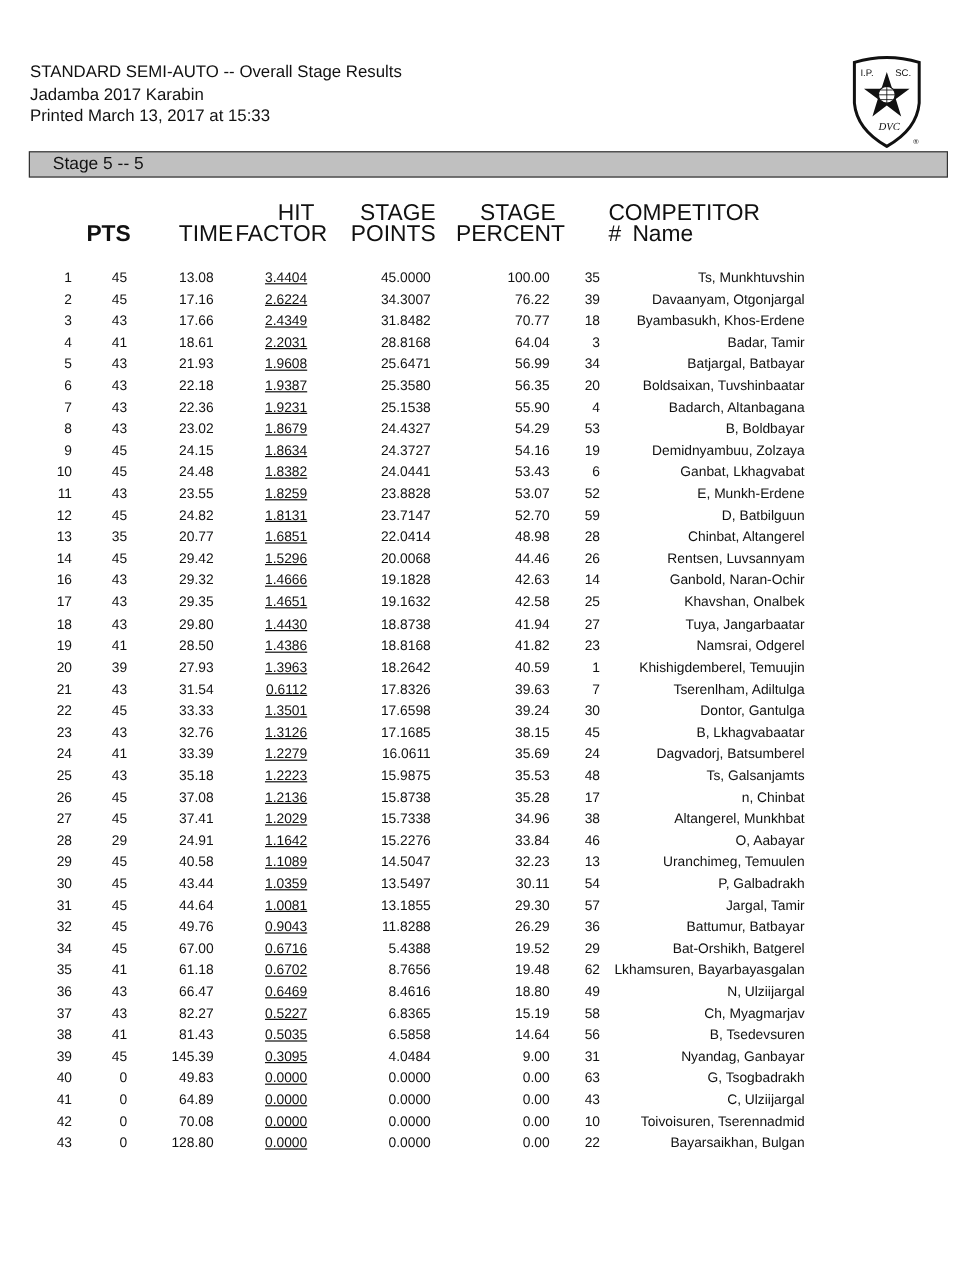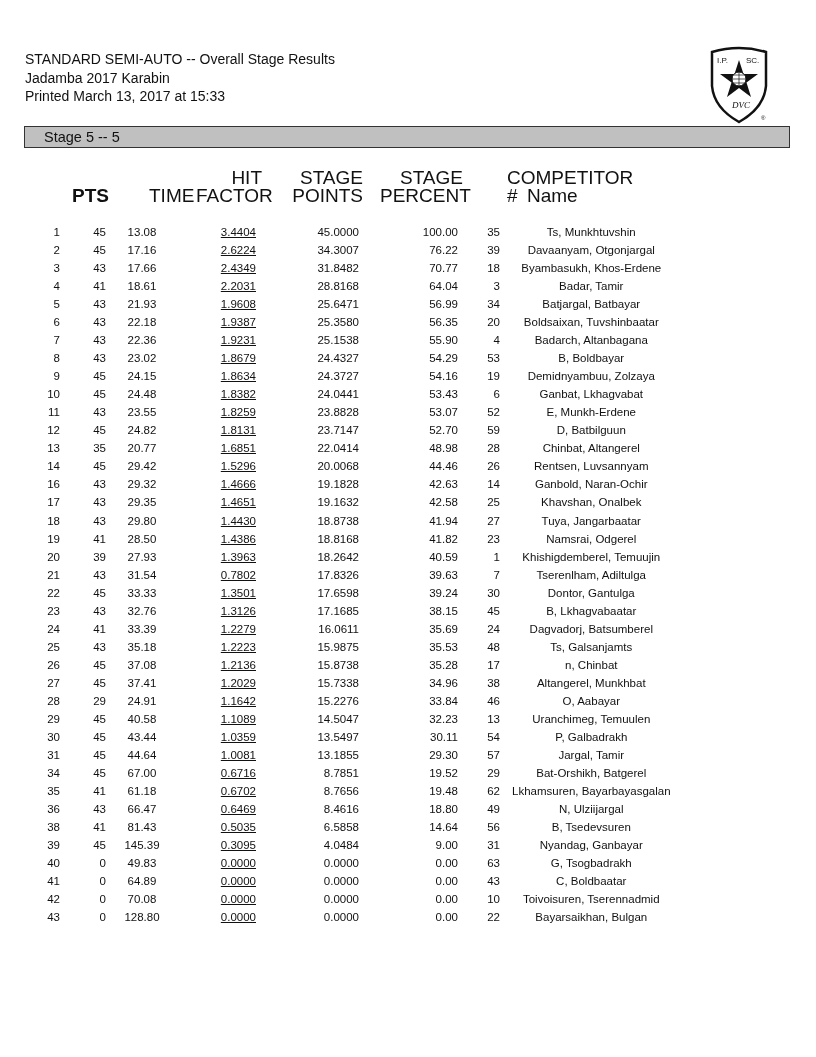--- a/index.html
+++ b/index.html
@@ -10,26 +10,26 @@
     .stage-bar { position: absolute; left: 24px; top: 126px; width: 766px; height: 22px;
                  background: #c0c0c0; border: 1px solid #333; box-sizing: border-box;
                  font-size: 14.5px; line-height: 20px; padding-left: 19px; }
     .colhead { position: absolute; font-size: 19px; line-height: 18px; }
     .r { text-align: right; }
     table.results { position: absolute; left: 30px; top: 223px; border-collapse: collapse;
                     font-size: 11.5px; }
     table.results td { padding: 0; height: 18.04px; line-height: 18px; white-space: nowrap; }
     td.place { width: 30px; text-align: right; }
     td.pts { width: 46px; text-align: right; }
-    td.time { width: 72px; text-align: center; }
+    td.time { width: 72px; text-align: right; }
     td.hf { width: 78px; text-align: right; text-decoration: underline; }
     td.sp { width: 103px; text-align: right; }
     td.pct { width: 99px; text-align: right; margin-left: 12px; }
     td.num { width: 42px; text-align: right; }
-    td.name { padding-left: 12px !important; text-align: center; }
+    td.name { padding-left: 12px !important; text-align: right; }
   </style>
 </head>
 <body>
 
 <div class="hdr">
   <div>STANDARD SEMI-AUTO -- Overall Stage Results</div>
   <div>Jadamba 2017 Karabin</div>
   <div>Printed March 13, 2017 at 15:33</div>
 </div>
 
@@ -255,21 +255,21 @@
         <td class="hf">1.3963</td>
         <td class="sp">18.2642</td>
         <td class="pct">40.59</td>
         <td class="num">1</td>
         <td class="name">Khishigdemberel, Temuujin</td>
       </tr>
       <tr>
         <td class="place">21</td>
         <td class="pts">43</td>
         <td class="time">31.54</td>
-        <td class="hf">0.7802</td>
+        <td class="hf">0.6112</td>
         <td class="sp">17.8326</td>
         <td class="pct">39.63</td>
         <td class="num">7</td>
         <td class="name">Tserenlham, Adiltulga</td>
       </tr>
       <tr>
         <td class="place">22</td>
         <td class="pts">45</td>
         <td class="time">33.33</td>
         <td class="hf">1.3501</td>
@@ -362,25 +362,35 @@
         <td class="place">31</td>
         <td class="pts">45</td>
         <td class="time">44.64</td>
         <td class="hf">1.0081</td>
         <td class="sp">13.1855</td>
         <td class="pct">29.30</td>
         <td class="num">57</td>
         <td class="name">Jargal, Tamir</td>
       </tr>
       <tr>
+        <td class="place">32</td>
+        <td class="pts">45</td>
+        <td class="time">49.76</td>
+        <td class="hf">0.9043</td>
+        <td class="sp">11.8288</td>
+        <td class="pct">26.29</td>
+        <td class="num">36</td>
+        <td class="name">Battumur, Batbayar</td>
+      </tr>
+      <tr>
         <td class="place">34</td>
         <td class="pts">45</td>
         <td class="time">67.00</td>
         <td class="hf">0.6716</td>
-        <td class="sp">8.7851</td>
+        <td class="sp">5.4388</td>
         <td class="pct">19.52</td>
         <td class="num">29</td>
         <td class="name">Bat-Orshikh, Batgerel</td>
       </tr>
       <tr>
         <td class="place">35</td>
         <td class="pts">41</td>
         <td class="time">61.18</td>
         <td class="hf">0.6702</td>
         <td class="sp">8.7656</td>
@@ -392,20 +402,30 @@
         <td class="place">36</td>
         <td class="pts">43</td>
         <td class="time">66.47</td>
         <td class="hf">0.6469</td>
         <td class="sp">8.4616</td>
         <td class="pct">18.80</td>
         <td class="num">49</td>
         <td class="name">N, Ulziijargal</td>
       </tr>
       <tr>
+        <td class="place">37</td>
+        <td class="pts">43</td>
+        <td class="time">82.27</td>
+        <td class="hf">0.5227</td>
+        <td class="sp">6.8365</td>
+        <td class="pct">15.19</td>
+        <td class="num">58</td>
+        <td class="name">Ch, Myagmarjav</td>
+      </tr>
+      <tr>
         <td class="place">38</td>
         <td class="pts">41</td>
         <td class="time">81.43</td>
         <td class="hf">0.5035</td>
         <td class="sp">6.5858</td>
         <td class="pct">14.64</td>
         <td class="num">56</td>
         <td class="name">B, Tsedevsuren</td>
       </tr>
       <tr>
@@ -429,21 +449,21 @@
         <td class="name">G, Tsogbadrakh</td>
       </tr>
       <tr>
         <td class="place">41</td>
         <td class="pts">0</td>
         <td class="time">64.89</td>
         <td class="hf">0.0000</td>
         <td class="sp">0.0000</td>
         <td class="pct">0.00</td>
         <td class="num">43</td>
-        <td class="name">C, Boldbaatar</td>
+        <td class="name">C, Ulziijargal</td>
       </tr>
       <tr>
         <td class="place">42</td>
         <td class="pts">0</td>
         <td class="time">70.08</td>
         <td class="hf">0.0000</td>
         <td class="sp">0.0000</td>
         <td class="pct">0.00</td>
         <td class="num">10</td>
         <td class="name">Toivoisuren, Tserennadmid</td>

